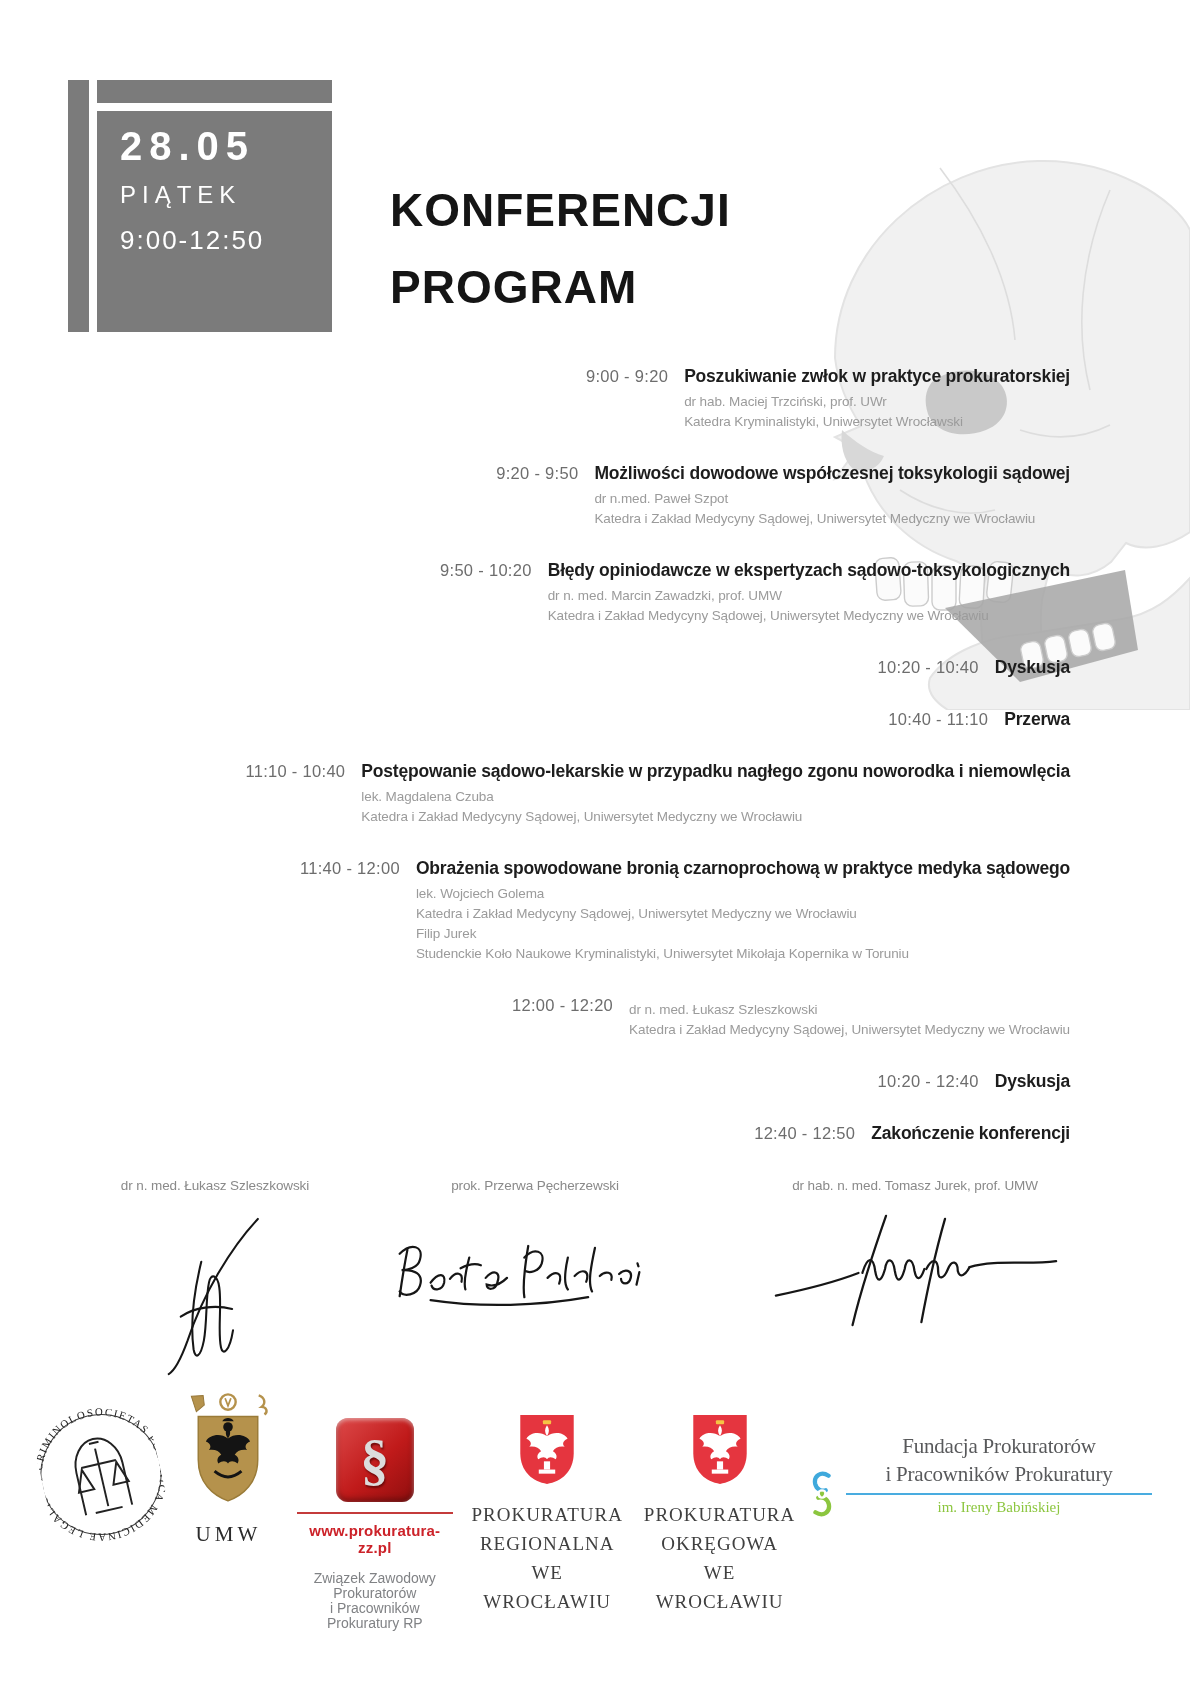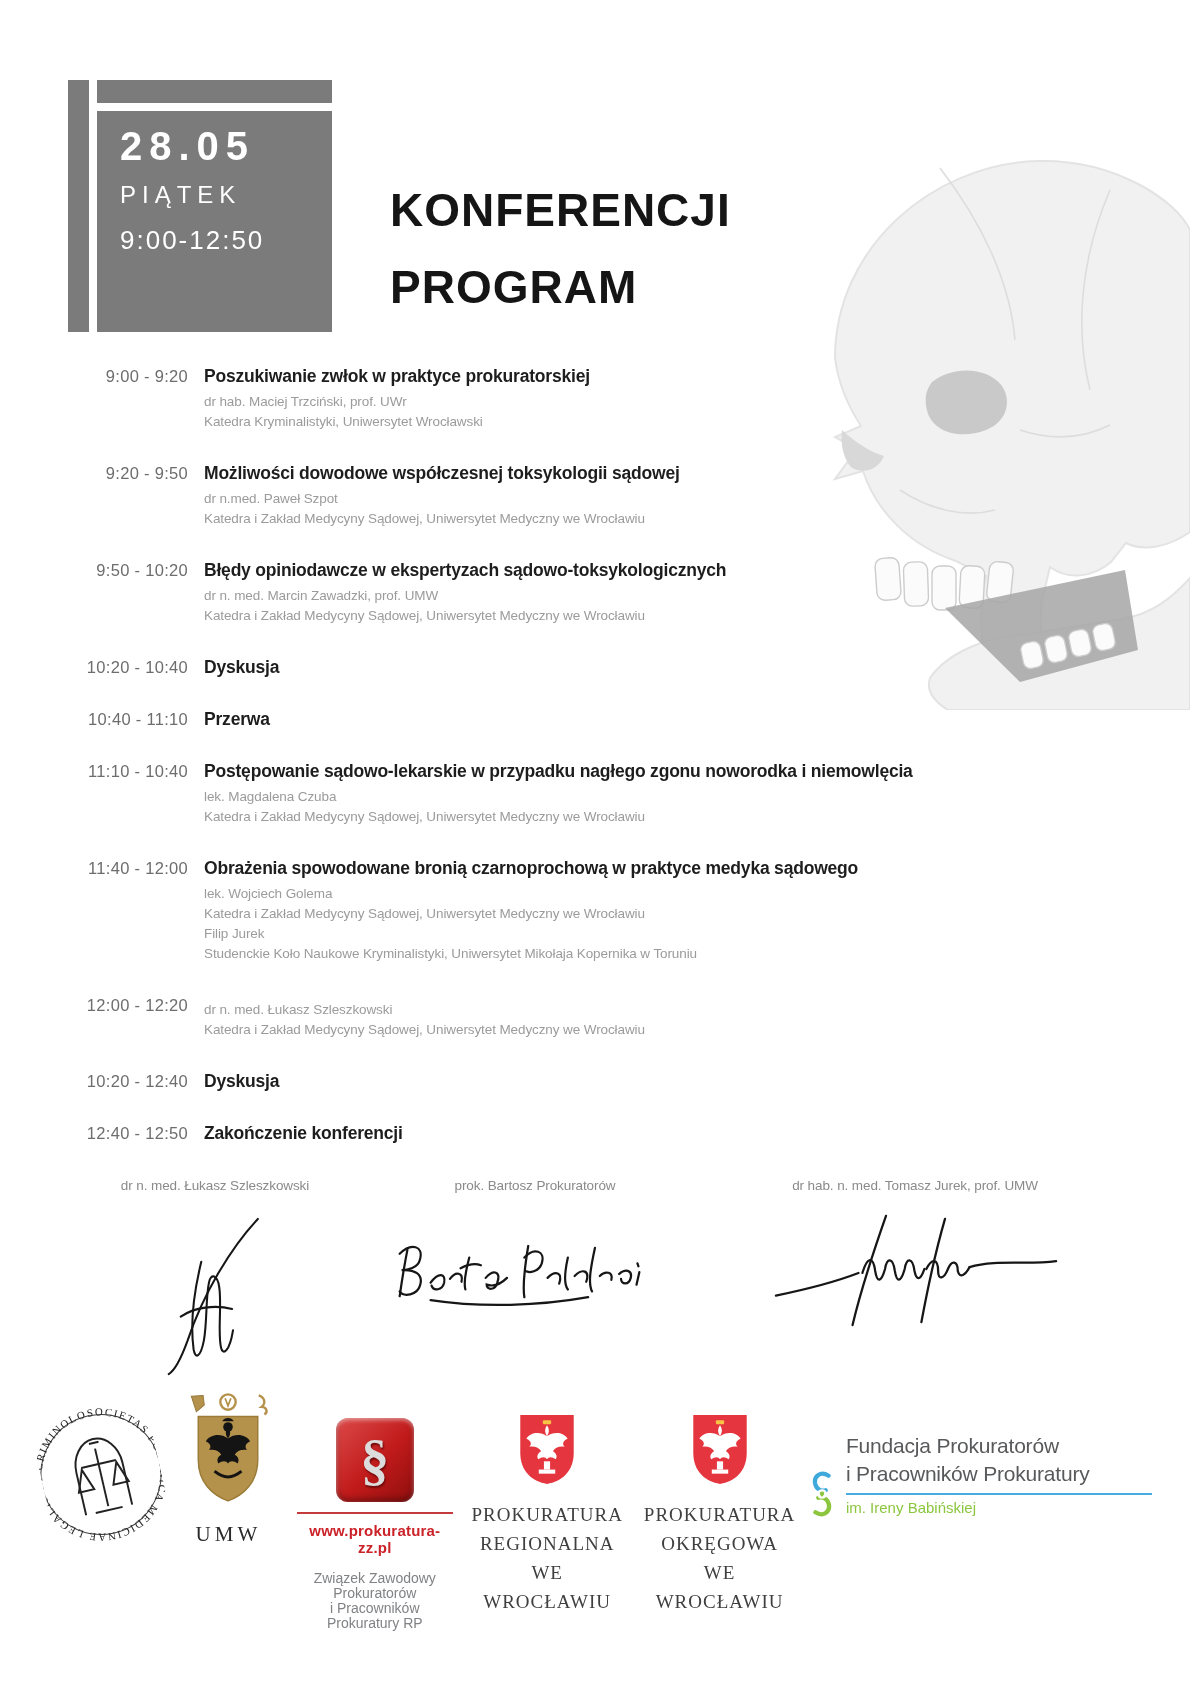--- a/index.html
+++ b/index.html
@@ -20,21 +20,21 @@
   .date-box .txt{ position:absolute; left:52px; top:44px; color:#ffffff; }
   .d-date{ font-size:40px; font-weight:600; letter-spacing:7px; }
   .d-day{ font-size:24px; font-weight:400; letter-spacing:6px; margin-top:12px; }
   .d-hours{ font-size:26px; font-weight:400; letter-spacing:2px; margin-top:16px; }
   .main-title{
     position:absolute; left:390px; top:172px; z-index:2;
     font-size:46px; font-weight:600; letter-spacing:1px; line-height:77px; color:#151515;
   }
   
   .schedule{ position:absolute; left:70px; top:366px; width:1000px; z-index:2; }
-  .sched-row{ display:flex; margin-bottom:31px; }
+  .sched-row{ display:flex; margin-bottom:31px;justify-content:flex-end; }
   .sched-time{
     width:118px; flex:0 0 118px; text-align:right; padding-top:1px;
     font-size:16.5px; color:#6d6d6d; letter-spacing:0.3px; white-space:nowrap;
   }
   .sched-content{ margin-left:16px; }
   .sched-title{ font-size:17.5px; font-weight:700; color:#1d1d1d; letter-spacing:-0.2px; }
   .sched-details{ margin-top:5px; }
   .sched-details div{ font-size:13.5px; line-height:20px; color:#9b9b9b; letter-spacing:-0.1px; }
   
   .signatures{ position:absolute; left:70px; top:1178px; width:1050px; z-index:2; display:flex; }
@@ -62,21 +62,21 @@
   .zzp-badge span{
     font-family:"Liberation Serif", serif; font-size:58px; line-height:1;
     color:#dcdcdc; text-shadow:1px 2px 2px #6e0a0a; font-weight:700;
   }
   .zzp-rule{ height:2px; background:#c43b3b; margin:10px 2px 8px; }
   .zzp-url{ font-size:15px; font-weight:700; color:#cc2229; letter-spacing:0.2px; }
   .zzp-sub{ font-size:14px; color:#808285; line-height:15px; margin-top:15px; }
   .logo-prok{ width:160px; padding-top:20px; }
   .prok-text{ font-family:"Liberation Serif", serif; font-size:19px; color:#3f3f3f;
               letter-spacing:1px; line-height:29px; margin-top:10px; }
-  .logo-fund{ width:340px; padding-top:26px; display:flex; text-align:left; }
+  .logo-fund{ width:340px; padding-top:26px; display:flex; text-align:center;font-family:Liberation Serif, serif; }
   .fund-text{ margin-left:14px; padding-top:14px; }
   .fund-l1,.fund-l2{ font-size:21px; color:#58595b; line-height:28px; letter-spacing:-0.2px; }
   .fund-rule{ height:2px; background:#49ace0; width:306px; margin:5px 0 4px; }
   .fund-l3{ font-size:15px; color:#8cc63f; }
 </style>
 </head>
 <body>
 
 <div class="page">
 
@@ -223,21 +223,21 @@
       <div class="sig-name">dr n. med. Łukasz Szleszkowski</div>
       <svg width="120" height="185" viewBox="0 0 140 190">
         <g fill="none" stroke="#161616" stroke-width="2.4" stroke-linecap="round">
           <path d="M120,8 C88,42 56,96 38,150 C30,172 23,185 16,189"></path>
           <path d="M54,58 C45,95 41,130 45,160 C47,172 53,170 57,150 C61,128 59,100 63,82 C65,71 73,73 75,88 C78,110 73,140 77,158 C79,168 87,163 91,138"></path>
           <path d="M30,122 C46,111 70,108 90,113"></path>
         </g>
       </svg>
     </div>
     <div class="sig-col sig-2">
-      <div class="sig-name">prok. Bartosz Prokuratorów</div>
+      <div class="sig-name">prok. Przerwa Pęcherzewski</div>
       <svg width="290" height="95" viewBox="0 0 300 95" style="margin-top:34px">
         <g fill="none" stroke="#161616" stroke-width="2.3" stroke-linecap="round">
           <path d="M18,22 C14,42 12,56 10,70"></path>
           <path d="M10,26 C22,14 35,18 31,32 C29,41 18,43 12,43 C25,42 35,47 31,59 C28,69 14,71 10,65"></path>
           <path d="M42,56 C50,45 58,46 56,56 C54,64 45,65 43,59"></path>
           <path d="M62,52 C68,44 76,45 74,55"></path>
           <path d="M82,30 C78,45 76,56 78,63"></path>
           <path d="M73,41 C81,37 89,36 94,38"></path>
           <path d="M99,51 C107,42 115,44 111,56 C109,64 100,64 100,58 C106,60 114,58 121,51"></path>
           <path d="M143,18 C139,42 137,59 139,71"></path>

